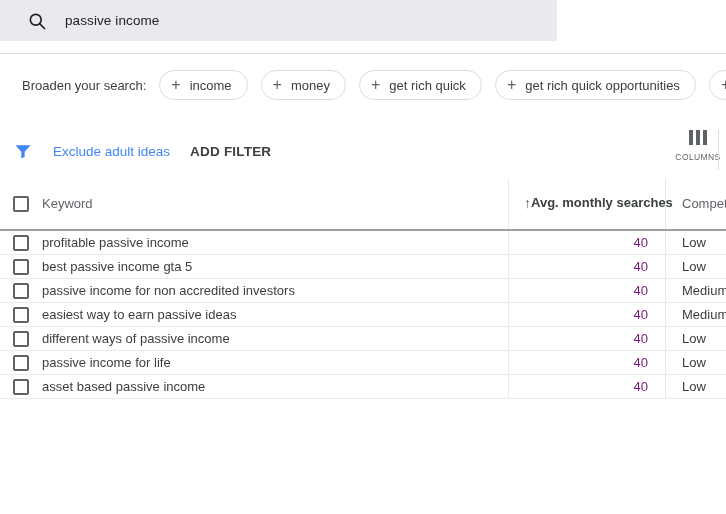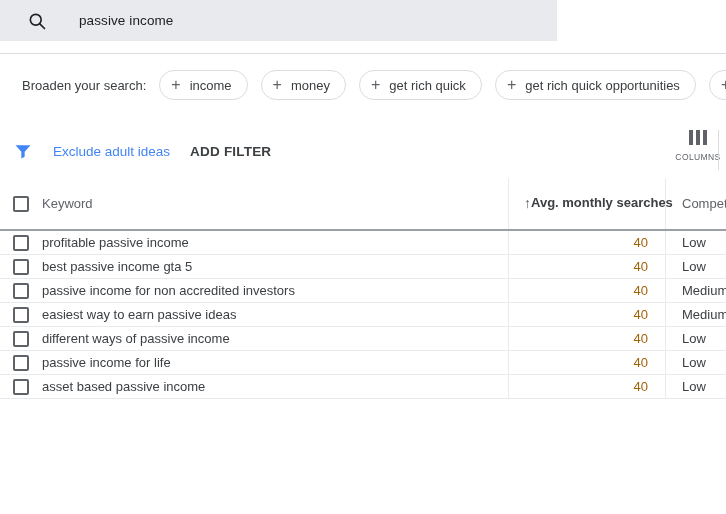--- a/index.html
+++ b/index.html
@@ -13,21 +13,20 @@
   }
 
   
   .search-bar {
     position: absolute;
     left: 0; top: 0;
     width: 557px; height: 41px;
     background: #e8eaed;
     display: flex;
     align-items: center;
-    gap: 14px;
   }
   .search-icon {
     width: 20px; height: 20px;
     margin-left: 27px;
     flex: none;
     color: #202124;
   }
   .search-value {
     margin-left: 18px;
     font-size: 13.5px;
@@ -193,21 +192,21 @@
 
   .c-searches {
     width: 157px;
     flex: none;
     border-left: 1px solid #e8eaed;
     display: flex;
     align-items: center;
     justify-content: flex-end;
     padding-right: 17px;
     font-size: 13px;
-    color: #a16207;
+    color: #701a75;
   }
   .header .c-searches {
     justify-content: space-between;
     padding-left: 15px;
     font-weight: bold;
     color: #3c4043;
     text-align: right;
     line-height: 1.25;
   }
   .sort-arrow {

